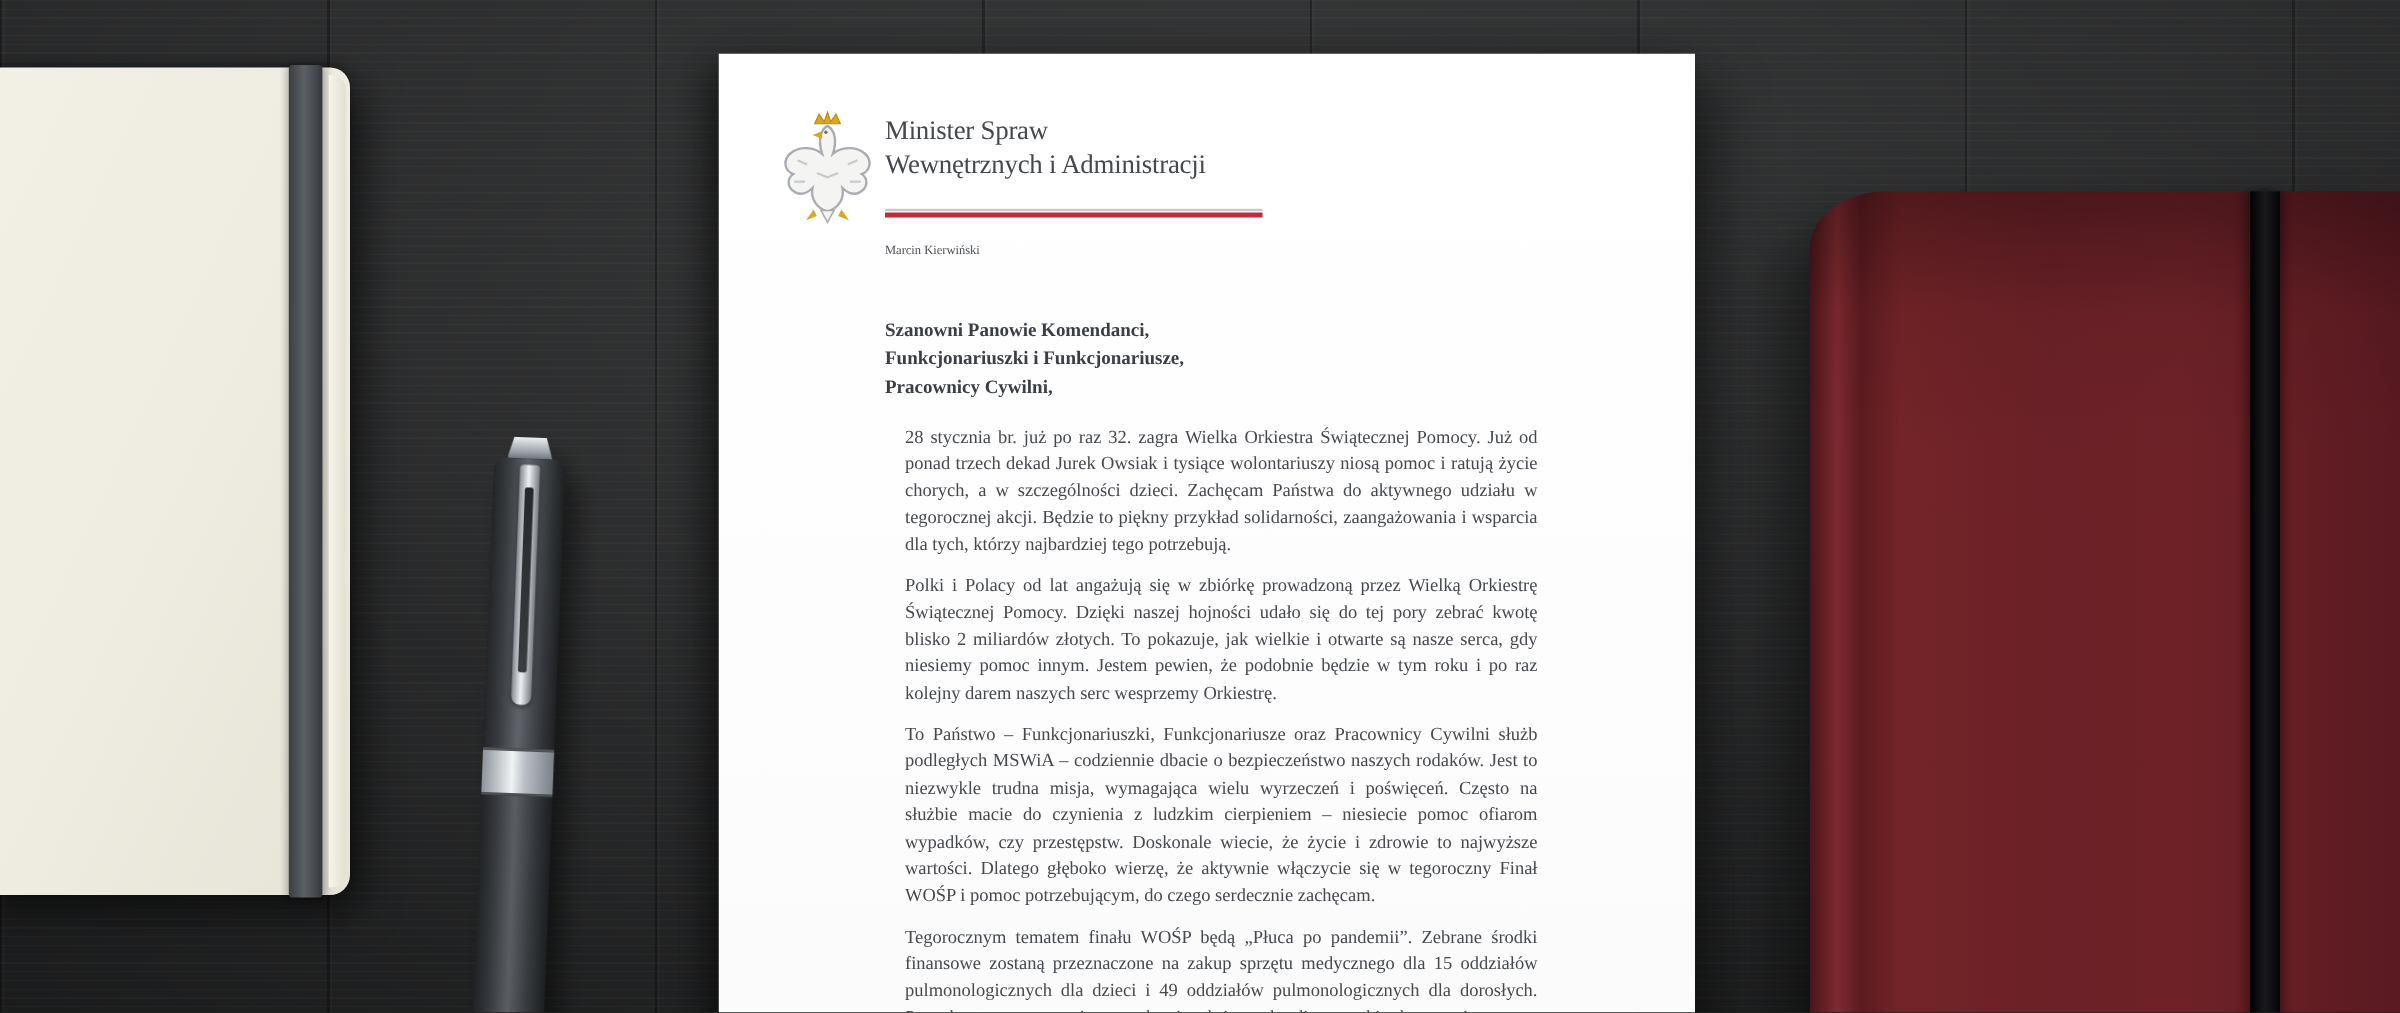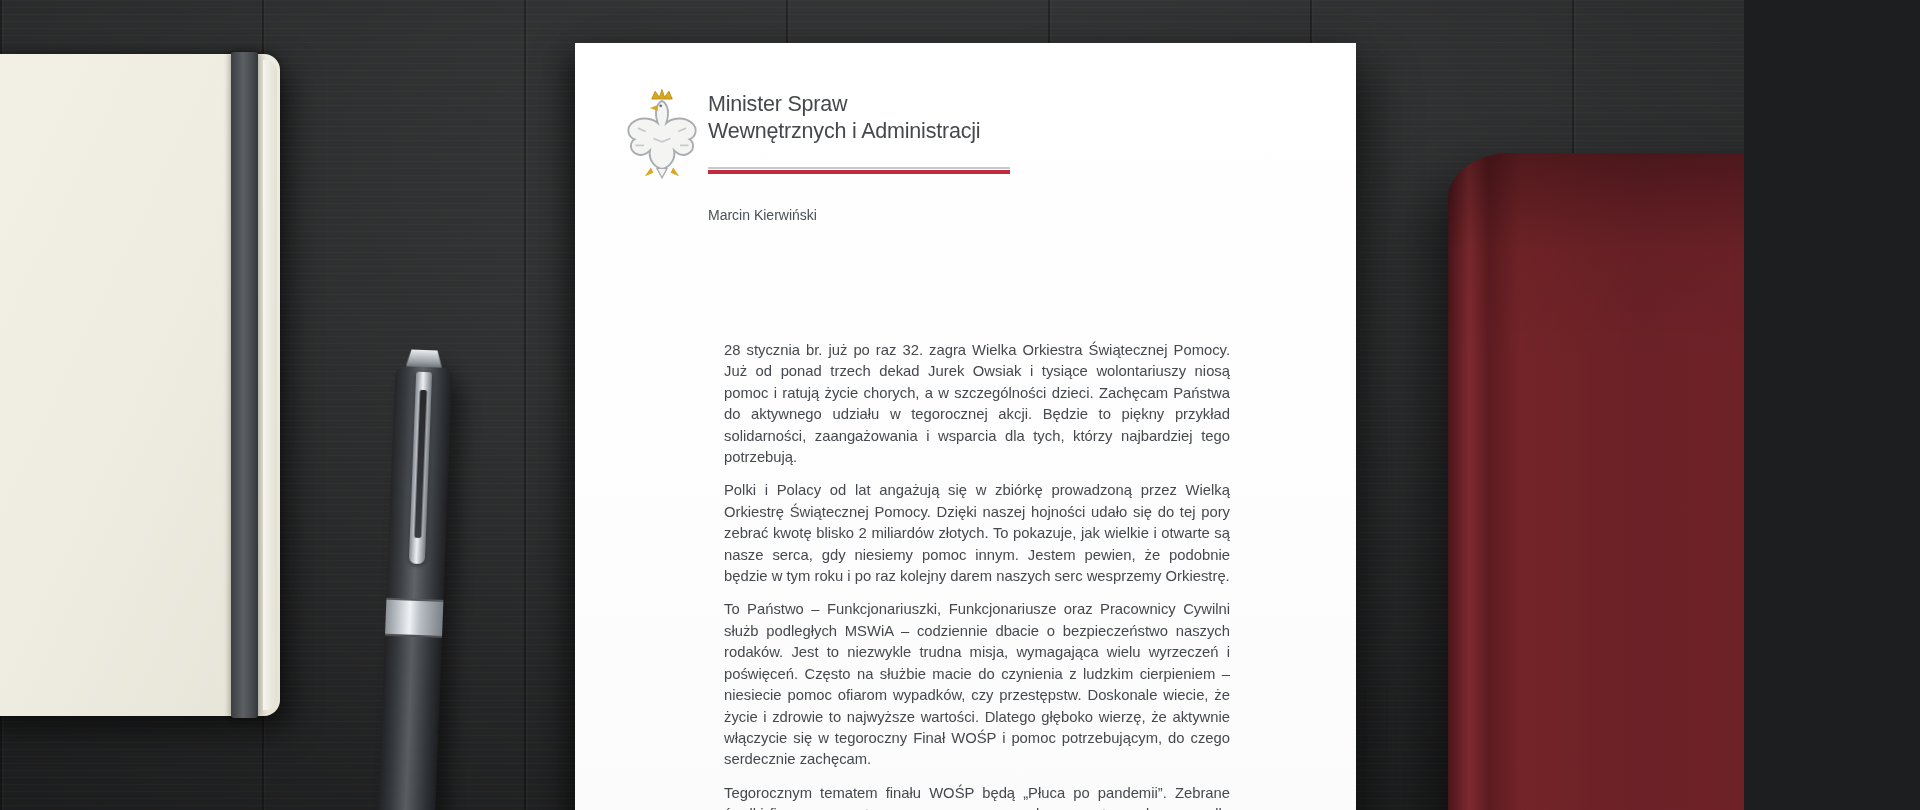--- a/index.html
+++ b/index.html
@@ -1,18 +1,18 @@
 <!DOCTYPE html>
 <html lang="pl"><head>
 <meta charset="utf-8">
 <style>
   html,body{margin:0;padding:0;background:#1d1e1f;}
   .stage{
-    position:relative;width:1744px;height:810px;overflow:hidden;
-    font-family:Liberation Sans, sans-serif;
+    position:relative;width:1920px;height:810px;overflow:hidden;
+    font-family:Liberation Serif, serif;
     background-color:#2b2c2d;
     background-image:
       repeating-linear-gradient(90deg, rgba(0,0,0,.30) 0 2px, rgba(255,255,255,.015) 2px 4px, transparent 4px 262px),
       repeating-linear-gradient(180deg, rgba(255,255,255,.022) 0 1px, transparent 1px 7px),
       radial-gradient(1400px 800px at 52% 42%, rgba(255,255,255,.05), rgba(0,0,0,.28)),
       linear-gradient(180deg,#333435,#232425);
   }
 
   
   .notebook{
@@ -78,21 +78,21 @@
     box-shadow:-10px 10px 28px rgba(0,0,0,.50), 16px 24px 44px rgba(0,0,0,.45);
   }
   .emblem{position:absolute;left:44px;top:44px;width:86px;height:96px;}
   .ministry{
     position:absolute;left:133px;top:48px;
     color:#45494e;font-size:21.5px;line-height:26.5px;letter-spacing:-.2px;font-weight:400;
   }
   .separator{position:absolute;left:133px;top:124px;width:302px;}
   .separator .gray{height:2px;background:#c7c9cb;}
   .separator .red{height:4px;margin-top:1px;background:#c22b3d;}
-  .signer{position:absolute;left:133px;top:152px;color:#4b5055;font-size:14px;margin-top:12px;}
+  .signer{position:absolute;left:133px;top:152px;color:#4b5055;font-size:10px;}
   .salutation{
     position:absolute;left:133px;top:211px;
     color:#3b3f44;font-weight:bold;font-size:15.2px;line-height:22.3px;
   }
   .body-text{
     position:absolute;left:133px;top:297px;width:522px;
     color:#45494e;font-size:14.8px;line-height:21.4px;text-align:justify;
   }
   .body-text p{margin:0 0 12px 16px;}
 
@@ -149,20 +149,25 @@
       <div>Wewnętrznych i Administracji</div>
     </div>
 
     <div class="separator">
       <div class="gray"></div>
       <div class="red"></div>
     </div>
 
     <div class="signer">Marcin Kierwiński</div>
 
+    <div class="salutation">
+      <div>Szanowni Panowie Komendanci,</div>
+      <div>Funkcjonariuszki i Funkcjonariusze,</div>
+      <div>Pracownicy Cywilni,</div>
+    </div>
 
     <div class="body-text">
       <p>28 stycznia br. już po raz 32. zagra Wielka Orkiestra Świątecznej Pomocy. Już od ponad trzech dekad Jurek Owsiak i tysiące wolontariuszy niosą pomoc i ratują życie chorych, a w szczególności dzieci. Zachęcam Państwa do aktywnego udziału w tegorocznej akcji. Będzie to piękny przykład solidarności, zaangażowania i wsparcia dla tych, którzy najbardziej tego potrzebują.</p>
       <p>Polki i Polacy od lat angażują się w zbiórkę prowadzoną przez Wielką Orkiestrę Świątecznej Pomocy. Dzięki naszej hojności udało się do tej pory zebrać kwotę blisko 2 miliardów złotych. To pokazuje, jak wielkie i otwarte są nasze serca, gdy niesiemy pomoc innym. Jestem pewien, że podobnie będzie w tym roku i po raz kolejny darem naszych serc wesprzemy Orkiestrę.</p>
       <p>To Państwo – Funkcjonariuszki, Funkcjonariusze oraz Pracownicy Cywilni służb podległych MSWiA – codziennie dbacie o bezpieczeństwo naszych rodaków. Jest to niezwykle trudna misja, wymagająca wielu wyrzeczeń i poświęceń. Często na służbie macie do czynienia z ludzkim cierpieniem – niesiecie pomoc ofiarom wypadków, czy przestępstw. Doskonale wiecie, że życie i zdrowie to najwyższe wartości. Dlatego głęboko wierzę, że aktywnie włączycie się w tegoroczny Finał WOŚP i pomoc potrzebującym, do czego serdecznie zachęcam.</p>
       <p>Tegorocznym tematem finału WOŚP będą „Płuca po pandemii”. Zebrane środki finansowe zostaną przeznaczone na zakup sprzętu medycznego dla 15 oddziałów pulmonologicznych dla dzieci i 49 oddziałów pulmonologicznych dla dorosłych. Pozyskane zostaną m.in. urządzenia służące do diagnostyki obrazowej, aparaty ultrasonograficzne, sprzęt do rehabilitacji pulmonologicznej i torakochirurgii,</p>
     </div>
   </div>
 
   <div class="folder">

